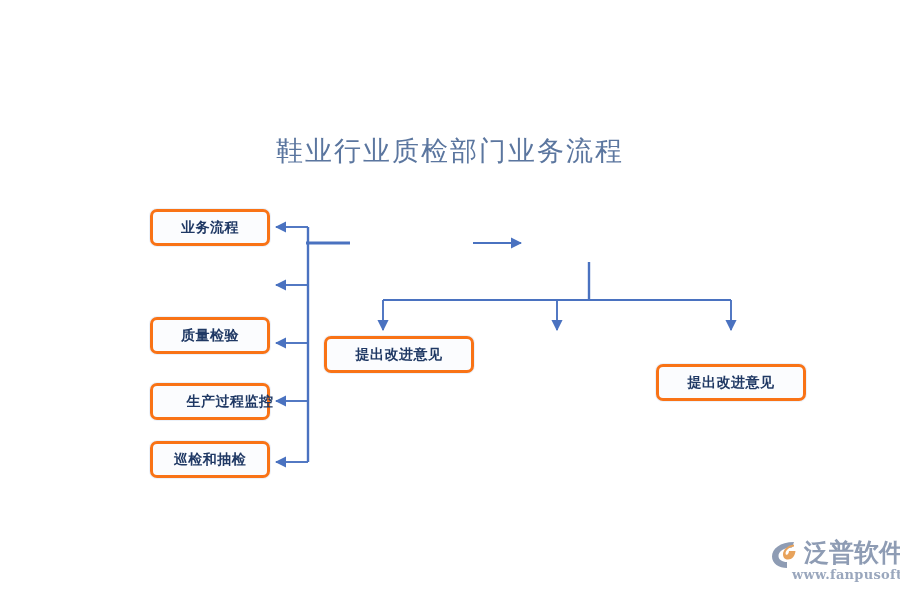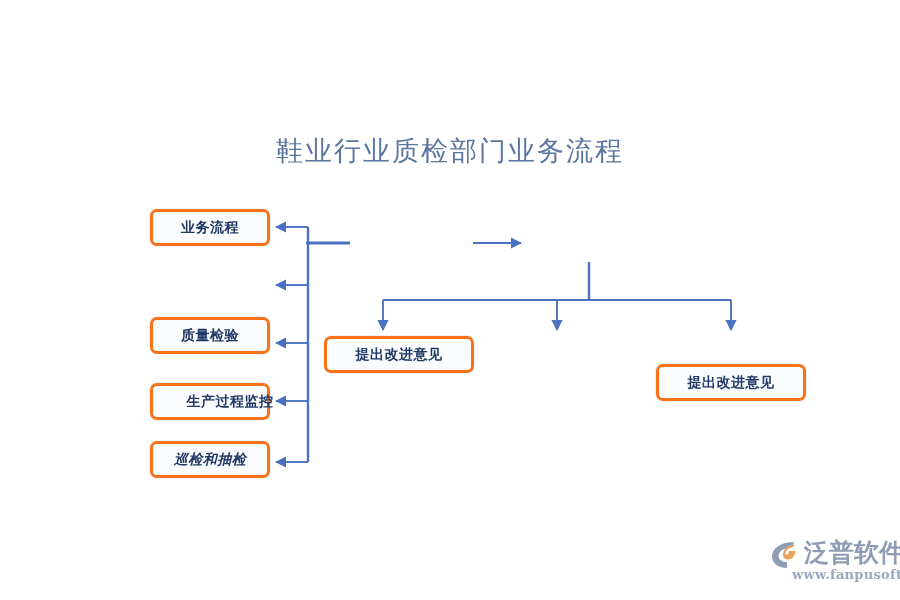--- a/index.html
+++ b/index.html
@@ -61,21 +61,21 @@
     white-space: nowrap;
     box-shadow: 0 0 0 1px rgba(220,231,245,0.55);
   }
 
   
   .node.left  { left: 150px; width: 120px; height: 37px; }
   .n-left-0 { top: 209px; }
   .n-left-1 { top: 267px; }
   .n-left-2 { top: 317px; }
   .n-left-3 { top: 383px; padding-left: 40px; }
-  .n-left-4 { top: 441px; font-style: italic; }
+  .n-left-4 { top: 441px; }
 
   
   .n-top-0 { left: 350px; top: 225px; width: 123px; height: 37px; }
   .n-top-1 { left: 527px; top: 225px; width: 157px; height: 37px; }
 
   
   .node.bottom { top: 336px; width: 150px; height: 37px; }
   .n-bot-0 { left: 324px; }
   .n-bot-1 { left: 491px; }
   .n-bot-2 { left: 656px; margin-top: 28px; }

